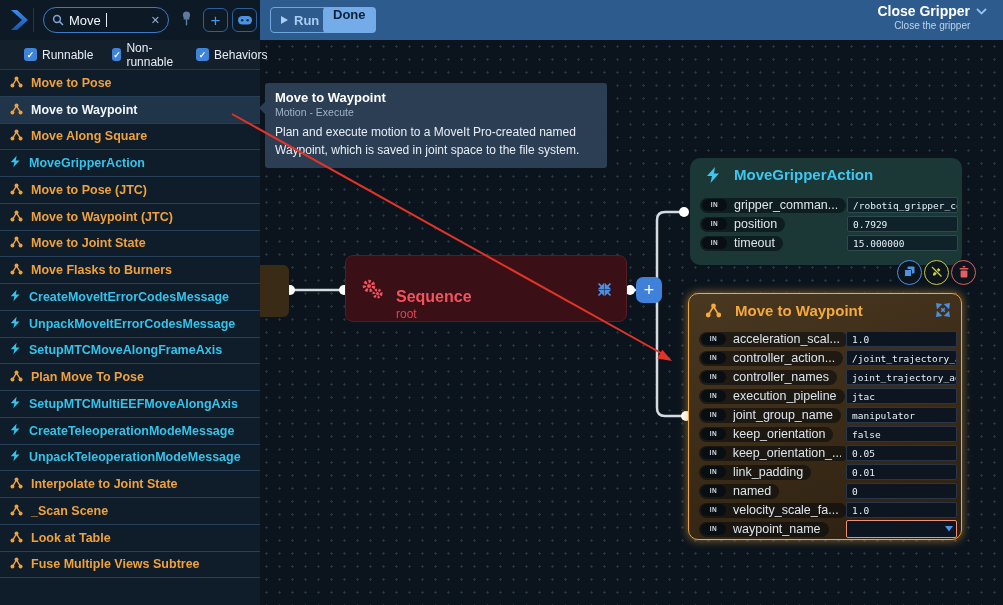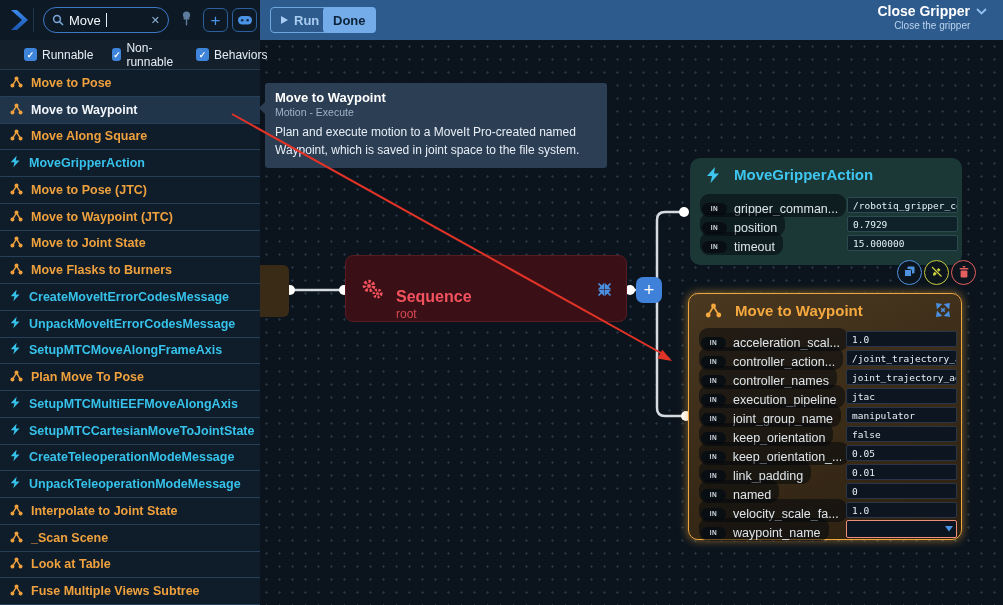--- a/index.html
+++ b/index.html
@@ -16,21 +16,21 @@
   .searchbox { position:absolute; left:43px; top:7px; width:126px; height:26px; border:1px solid #3c79c8; border-radius:13px; display:flex; align-items:center; padding:0 8px; gap:5px; }
   .searchbox .stext { color:#f2f7fb; font-size:13px; }
   .caret-bar { width:1px; height:14px; background:#e8eef5; display:inline-block; }
   .sb-clear { margin-left:auto; color:#8fb3d9; font-size:11px; cursor:pointer; }
   .pin { position:absolute; left:180px; top:10px; }
   .sq-btn { position:absolute; top:8px; width:25px; height:24px; border:1px solid #2c5f9c; border-radius:6px; display:flex; align-items:center; justify-content:center; color:#4c93e6; font-size:17px; line-height:1; }
   .btn-add { left:203px; }
   .btn-toggle { left:232px; }
   .run-btn { position:absolute; left:10px; top:7px; height:26px; padding:0 10px; border:1px solid #6ea6dd; border-radius:4px; display:flex; align-items:center; gap:6px; color:#a9cdf3; font-size:13px; font-weight:600; }
   .play-tri { width:0; height:0; border-left:7px solid #a9cdf3; border-top:4.5px solid transparent; border-bottom:4.5px solid transparent; }
-  .done-btn { position:absolute; left:63px; top:7px; height:26px; padding:0 10px; background:#73ace9; border-radius:4px; display:flex; align-items:center; color:#0d2238; font-size:13px; font-weight:700; }
+  .done-btn { position:absolute; left:63px; top:7px; height:26px; padding:0 10px; background:#73ace9; border-radius:4px; display:flex; color:#0d2238; font-size:13px; font-weight:700; }
   .task-block { position:absolute; right:55px; top:3px; text-align:center; color:#fff; }
   .task-title { font-size:14px; font-weight:700; display:flex; align-items:center; gap:6px; justify-content:center;text-align:center; }
   .task-sub { font-size:10px; color:#bcd4ee; margin-top:1px; }
 
   
   .filterbar { position:absolute; left:0; top:40px; width:260px; height:30px; background:#13202c; border-bottom:1px solid #253a4e; display:flex; align-items:center; padding-left:24px; gap:19px; z-index:4; }
   .fgroup { display:flex; align-items:center; gap:5px; }
   .cbx { width:13px; height:13px; background:#3d84da; border-radius:3px; color:#fff; font-size:9px; display:flex; align-items:center; justify-content:center; font-weight:700; }
   .flabel { color:#e6edf4; font-size:12px; }
   .sidebar { position:absolute; left:0; top:70px; width:260px; height:535px; background:#0f1c29; z-index:4; }
@@ -62,21 +62,21 @@
   .gripper-node { left:430px; top:118px; width:272px; height:107px; background:#1c3836; }
   .gripper-node .ttl { color:#3fc6f0; }
   .waypoint-node { left:428px; top:253px; width:274px; height:247px; background:linear-gradient(160deg,#4a3820,#2c2010); border:1.5px solid #f0a63e; box-shadow:0 0 9px 1px rgba(240,166,62,.5); }
   .waypoint-node .ttl { color:#f5a93f; }
   .expand-btn { position:absolute; right:11px; top:9px; cursor:pointer; }
 
   .rows { position:absolute; left:10px; right:5px; }
   .gripper-node .rows { top:39px; }
   .waypoint-node .rows { top:37px; }
   .prow { position:relative; height:16px; margin-bottom:3px; display:flex; align-items:center; }
-  .chip { display:flex; align-items:center; gap:7px; background:rgba(4,8,12,.55); border-radius:9px; padding:8px 8px 1px 2px; max-width:150px; }
+  .chip { display:flex; align-items:center; gap:7px; background:rgba(4,8,12,.55); border-radius:9px; padding:0 8px 1px 2px; max-width:150px; }
   .inpill { width:25px; height:12px; background:#090e13; border-radius:7px; color:#cfd9e2; font-size:6.5px; font-weight:700; display:flex; align-items:center; justify-content:center; letter-spacing:.5px; }
   .plabel { font-size:12.5px; color:#dde5eb; white-space:nowrap; overflow:hidden; }
   .pvalue { position:absolute; left:147px; width:111px; height:16px; border-radius:2px; font-family:"DejaVu Sans Mono", monospace; font-size:9.5px; display:flex; align-items:center; padding-left:5px; white-space:nowrap; overflow:hidden; }
   .gripper-node .pvalue { background:#102229; border:1px solid #2c4a52; color:#e2f1f6; }
   .waypoint-node .pvalue { background:#0d1520; border:1px solid #2a3647; color:#e8f0f6; }
   .waypoint-node .pvalue.dropdown { background:#0c1520; border:1.5px solid #ee8f7b; height:18px; }
   .dd-caret { position:absolute; right:3px; top:5px; }
 
   .node-actions { position:absolute; left:637px; top:220px; display:flex; gap:2px; z-index:3; }
   .act-btn { width:25px; height:25px; border-radius:50%; background:#0c141d; display:flex; align-items:center; justify-content:center; cursor:pointer; }
@@ -270,26 +270,20 @@
             <circle cx="3.2" cy="12" r="2.6" fill="#efa13e"></circle>
             <circle cx="13.8" cy="12" r="2.6" fill="#efa13e"></circle>
           </svg></span>
     <span class="slabel">Plan Move To Pose</span>
   </div>
       <div class="srow action">
     <span class="sicon"><svg width="11" height="13" viewBox="0 0 15 16">
             <polygon points="9,0 1,9 6,9 4.5,16 13,6.5 8,6.5" fill="#36c2ea"></polygon>
           </svg></span>
     <span class="slabel">SetupMTCMultiEEFMoveAlongAxis</span>
-  </div>
-      <div class="srow action">
-    <span class="sicon"><svg width="11" height="13" viewBox="0 0 15 16">
-            <polygon points="9,0 1,9 6,9 4.5,16 13,6.5 8,6.5" fill="#36c2ea"></polygon>
-          </svg></span>
-    <span class="slabel">SetupMTCCartesianMoveToJointState</span>
   </div>
       <div class="srow action">
     <span class="sicon"><svg width="11" height="13" viewBox="0 0 15 16">
             <polygon points="9,0 1,9 6,9 4.5,16 13,6.5 8,6.5" fill="#36c2ea"></polygon>
           </svg></span>
     <span class="slabel">CreateTeleoperationModeMessage</span>
   </div>
       <div class="srow action">
     <span class="sicon"><svg width="11" height="13" viewBox="0 0 15 16">
             <polygon points="9,0 1,9 6,9 4.5,16 13,6.5 8,6.5" fill="#36c2ea"></polygon>

